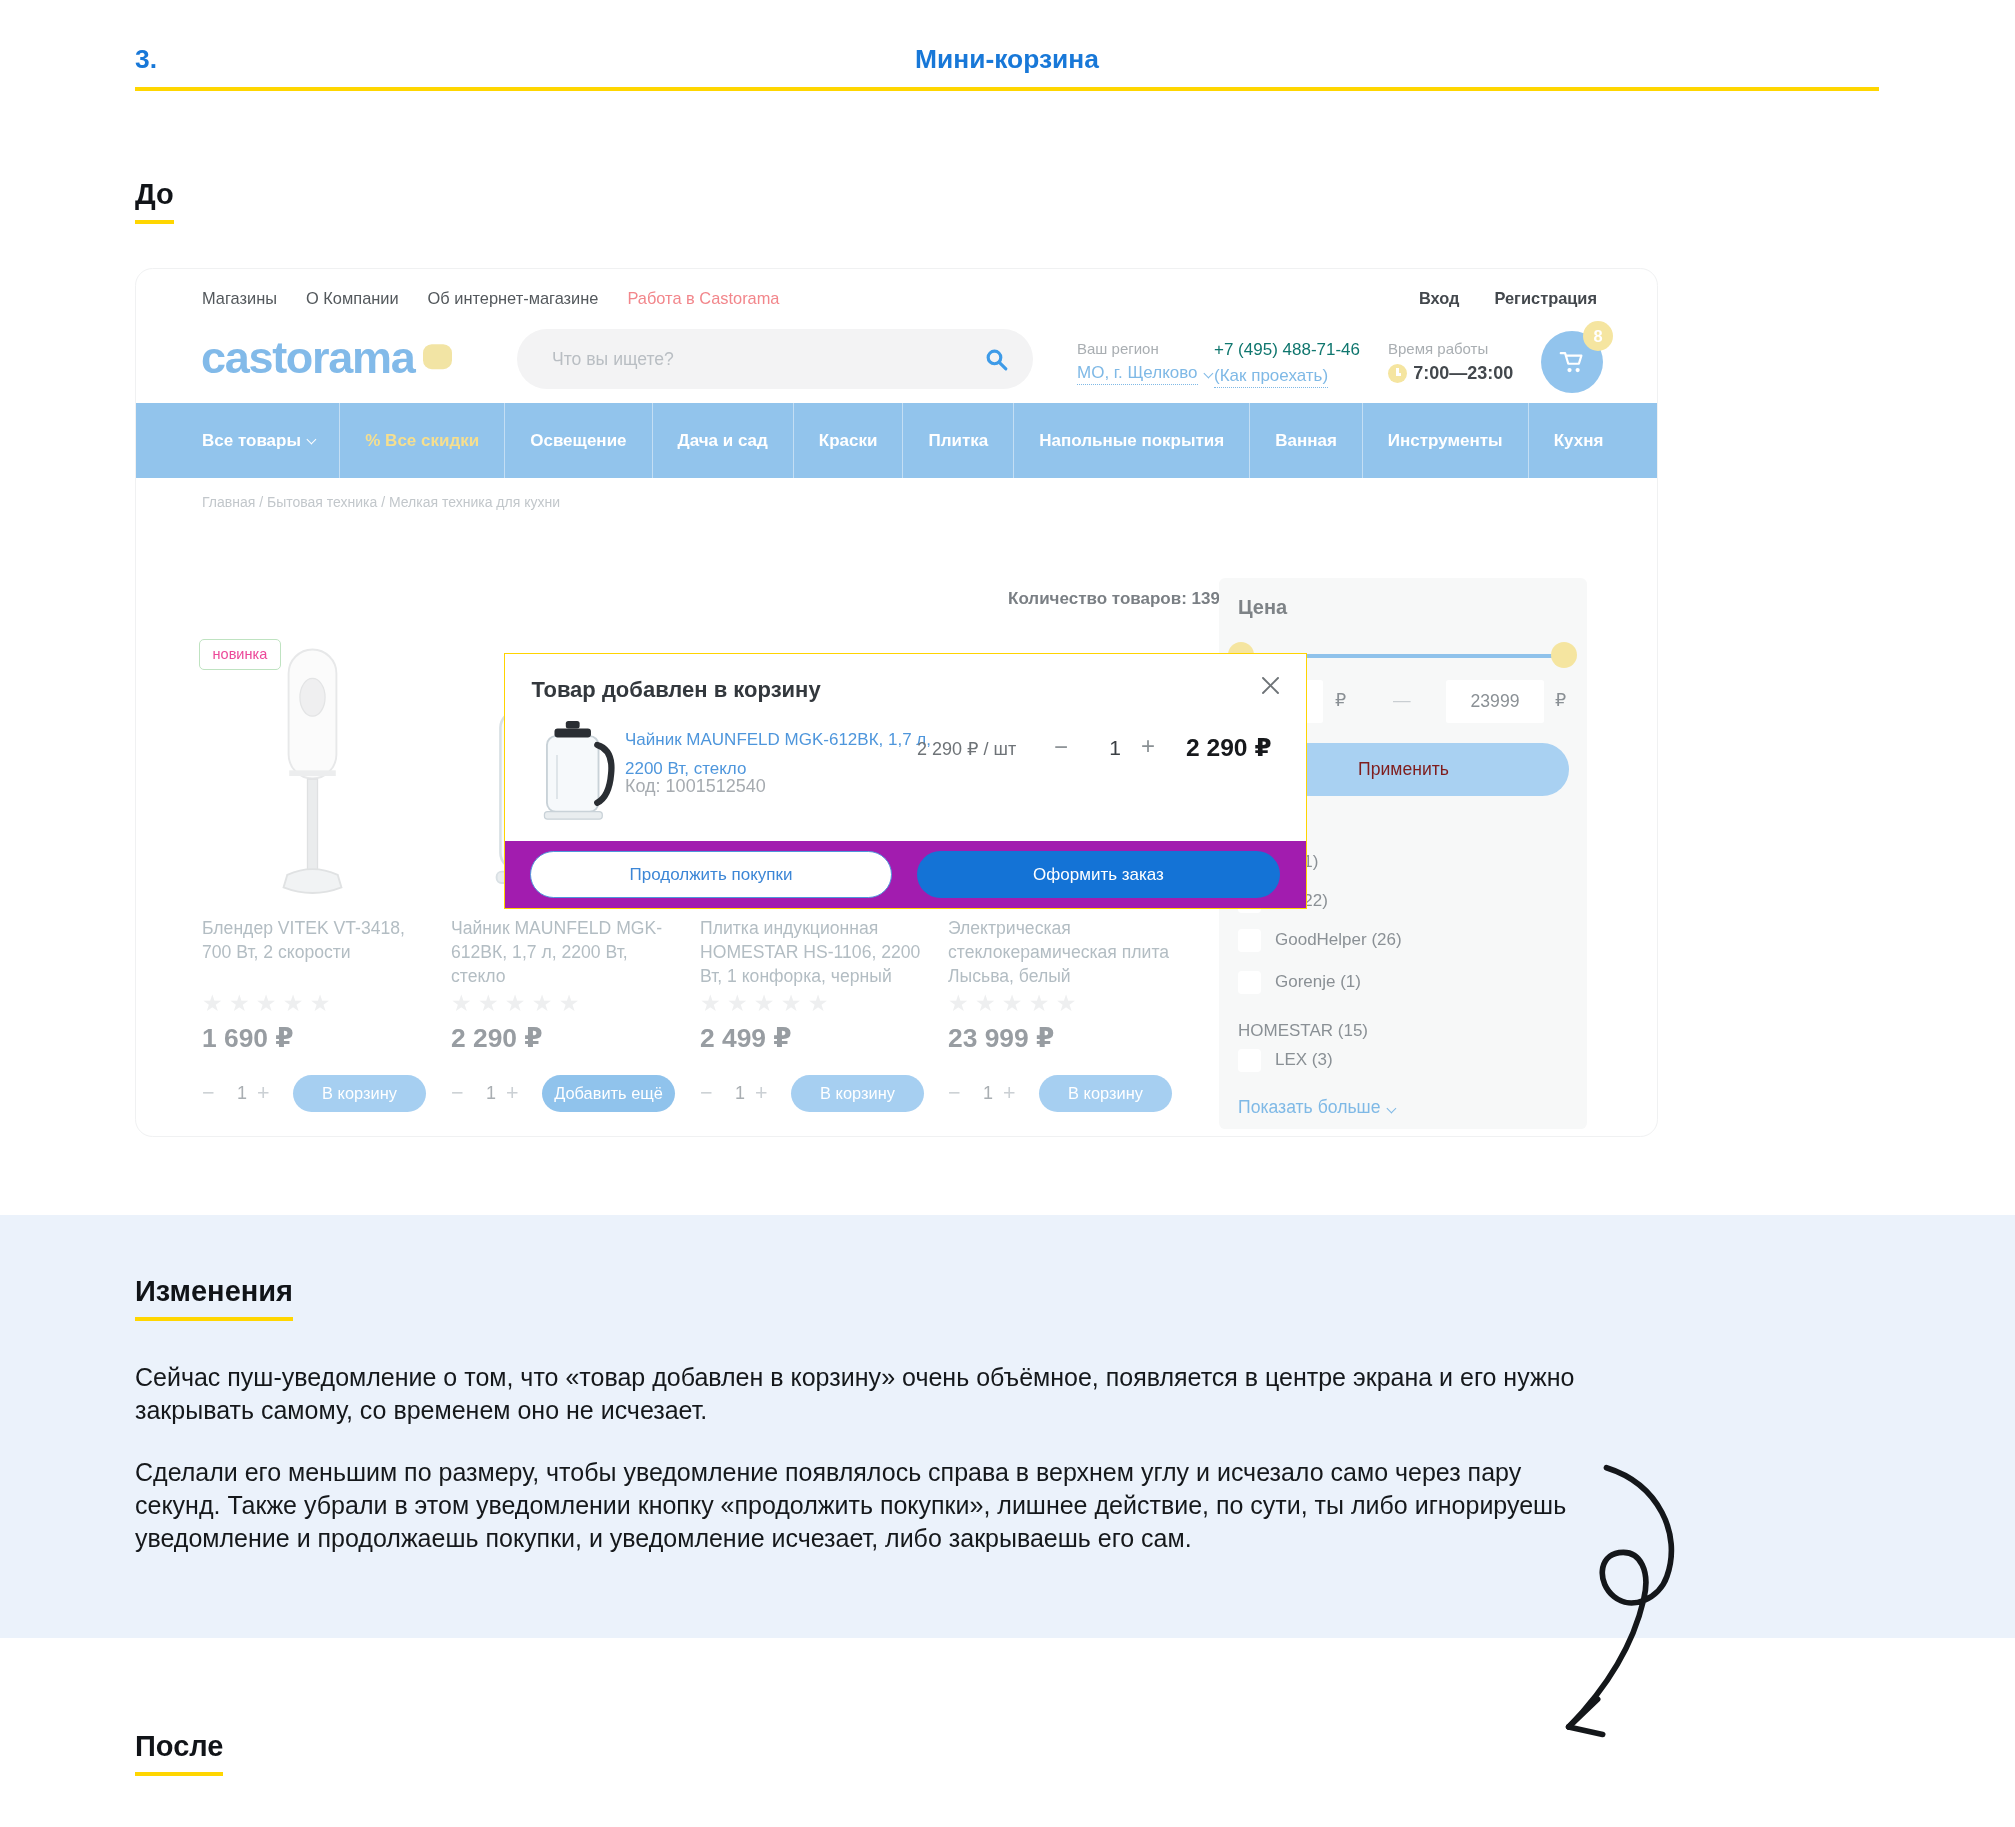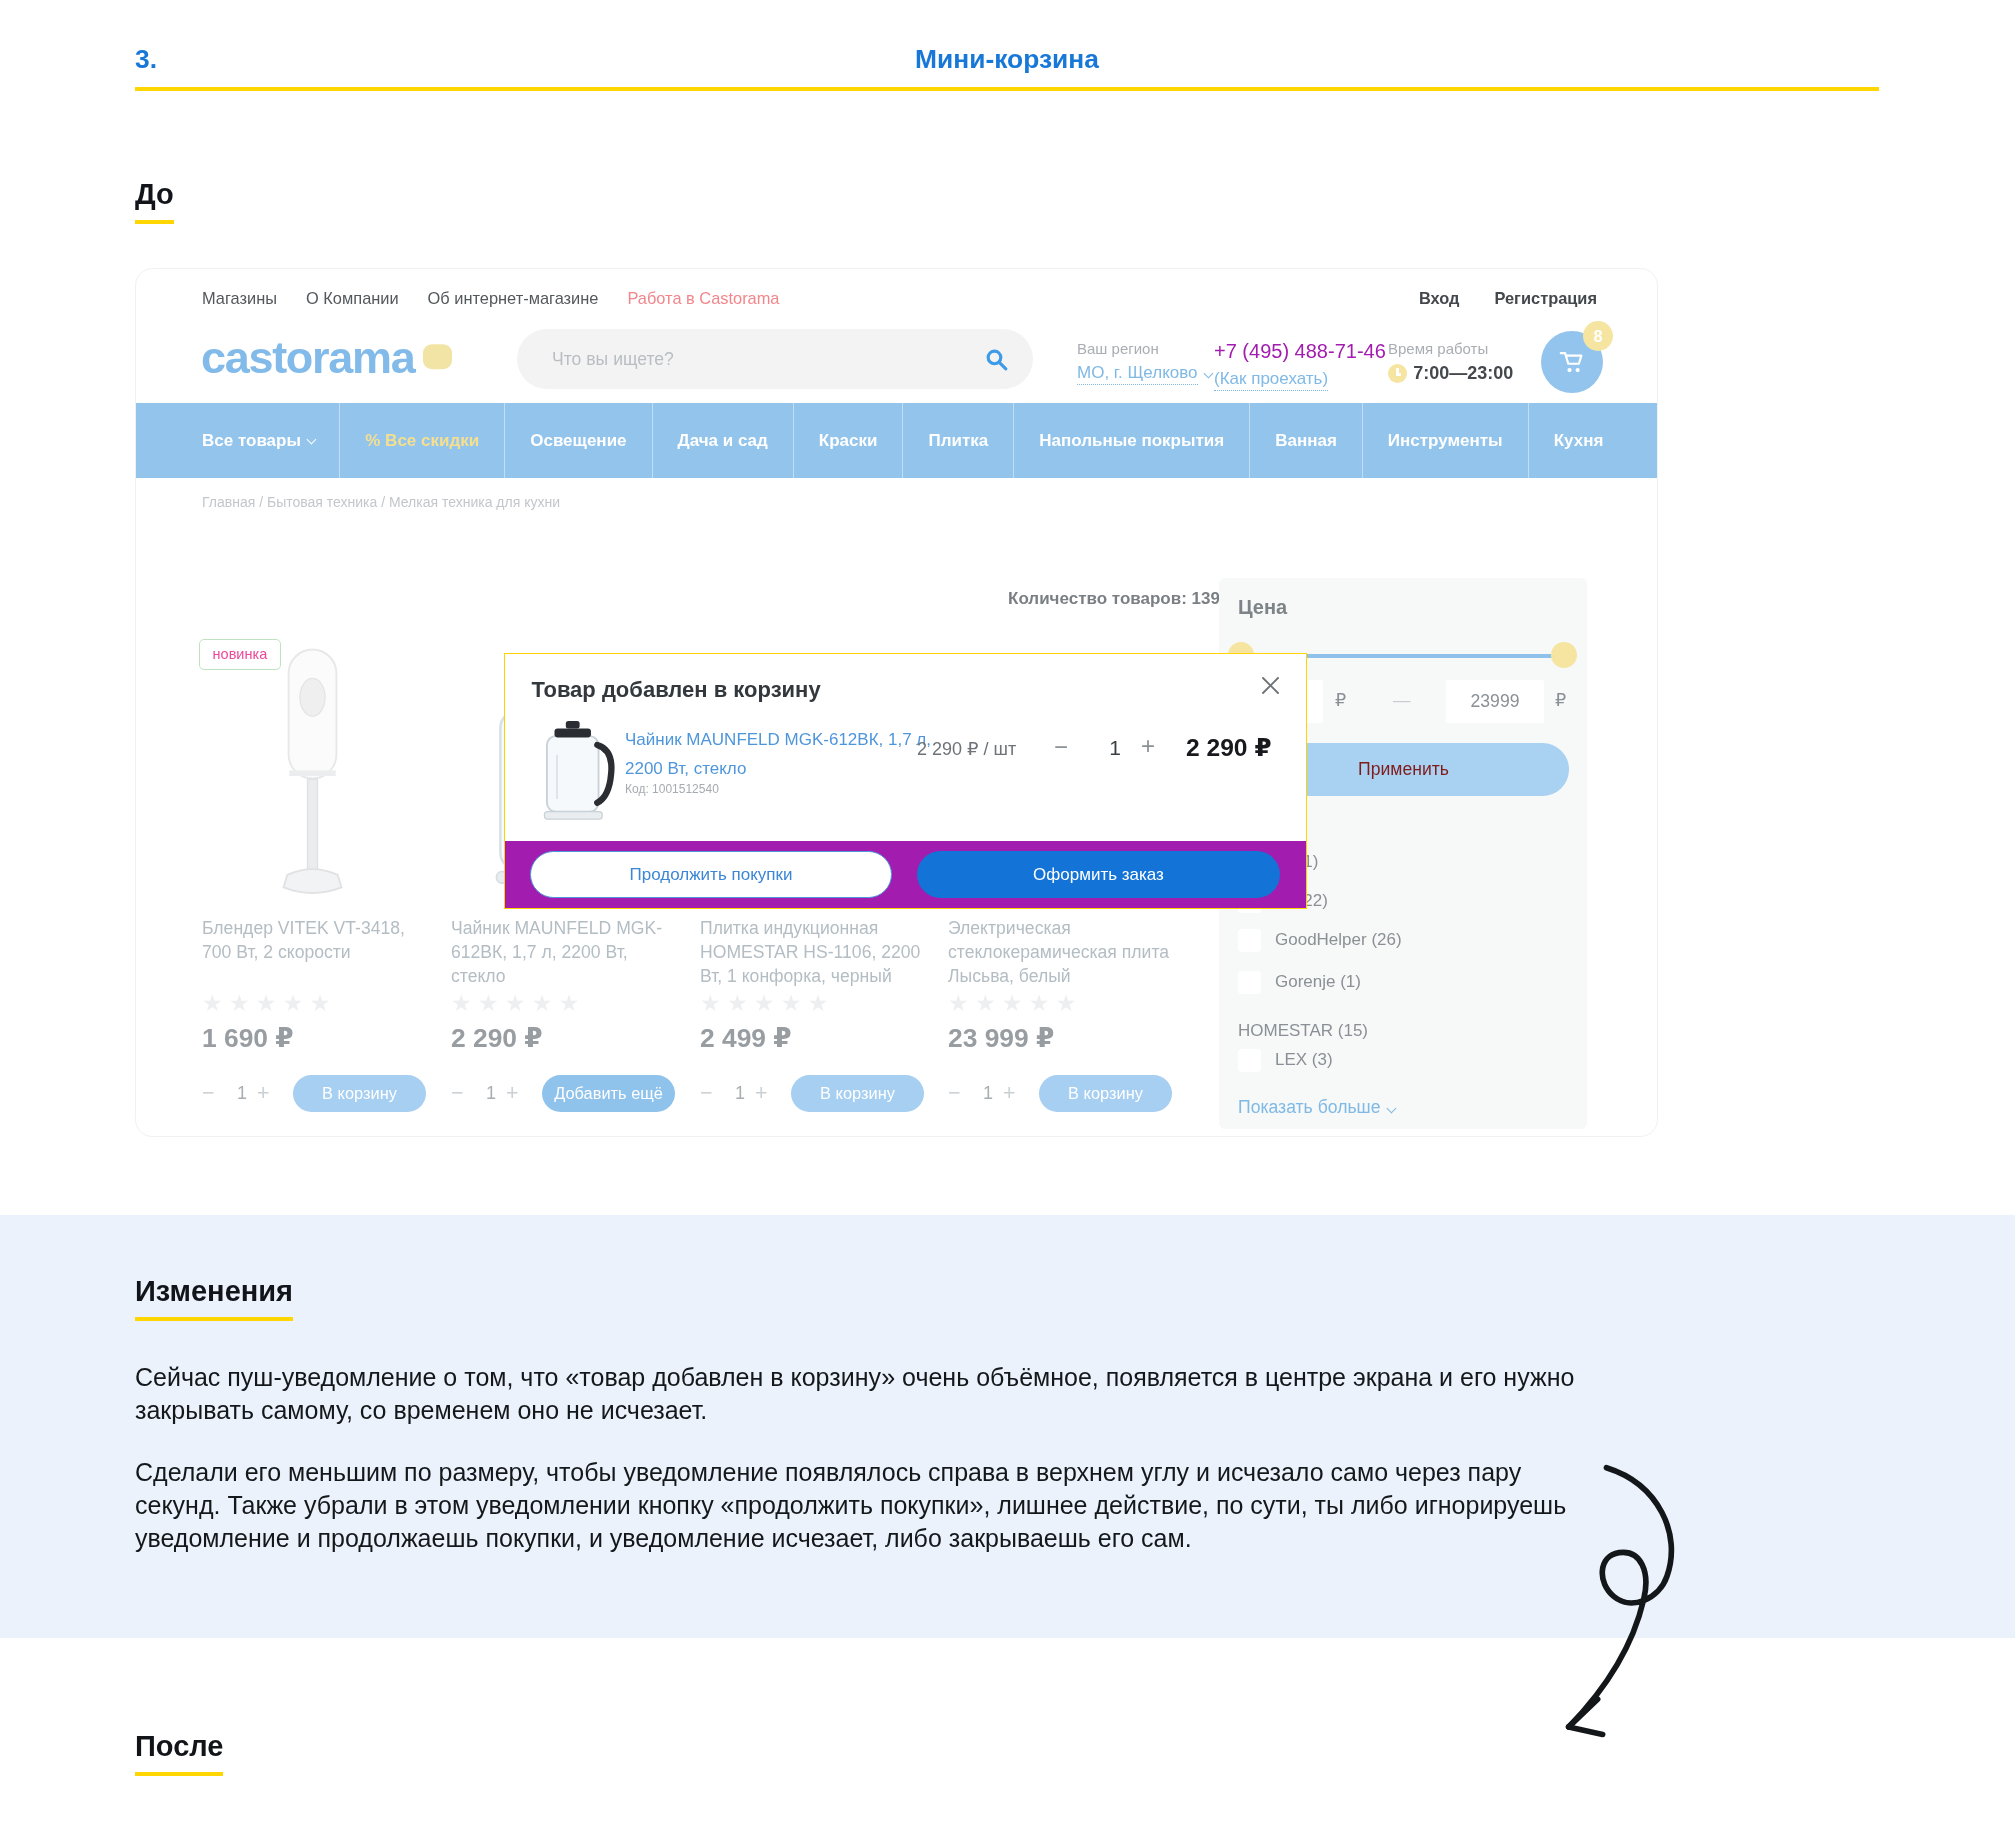--- a/index.html
+++ b/index.html
@@ -39,21 +39,21 @@
   .search-box input { position: absolute; left: 35px; top: 0; width: 403px; height: 60px;
     border: none; outline: none; background: transparent; font-size: 17.6px; color: #7A7F84;
     font-family: inherit; }
   .search-box input::placeholder { color: #B9BEC3; }
   .search-ic { position: absolute; right: 24px; top: 19px; }
 
   .hdr-block { position: absolute; top: 71px; }
   .hdr-label { font-size: 15px; color: #A9AEB2; margin-bottom: 6.3px; }
   .hdr-link { font-size: 17px; color: #7FB9E6; }
   .dotted { border-bottom: 1.3px dotted currentColor; padding-bottom: 1.9px; }
-  .hdr-phone { font-size: 20px; color: #a21caf; margin-bottom: 6.3px; }
+  .hdr-phone { font-size: 17px; color: #0f766e; margin-bottom: 6.3px; }
   .hours-val { font-size: 18px; font-weight: bold; color: #43484D; display: flex; align-items: center; gap: 6.3px; }
   .clock { display: inline-block; width: 19px; height: 19px; border-radius: 50%; background: #F5E5A0; position: relative; }
   .clock i { position: absolute; background: #fff; }
   .clock i.h1c { width: 2.5px; height: 5.7px; left: 8.2px; top: 3.8px; }
   .clock i.h2c { width: 5px; height: 2.5px; left: 8.2px; top: 8.8px; }
 
   .cart-btn { position: absolute; left: 1405px; top: 62px; width: 62px; height: 62px;
     border-radius: 50%; background: #92C4ED; display: flex; align-items: center; justify-content: center; }
   .cart-badge { position: absolute; left: 1447px; top: 52px; width: 30px; height: 30px; border-radius: 50%;
     background: #F5E5A0; color: #fff; font-size: 16.4px; font-weight: bold;
@@ -120,21 +120,21 @@
   .p-add.more { background: #90C3EC; }
 
   
   .modal { position: absolute; left: 368px; top: 384px; width: 803px; height: 256px; background: #fff;
     border: 1.9px solid #FFD400; z-index: 10; }
   .m-title { position: absolute; left: 26.4px; top: 23px; font-size: 22px; font-weight: bold; color: #33383D; }
   .m-close { position: absolute; right: 23px; top: 19px; width: 25px; height: 25px; cursor: pointer; }
   .m-img { position: absolute; left: 33px; top: 57px; }
   .m-link { position: absolute; left: 120px; top: 71px; width: 315px; font-size: 17px; line-height: 29px;
     color: #4E96DC; cursor: pointer; }
-  .m-code { position: absolute; left: 120px; top: 128px; font-size: 12px; color: #A6ABB0; }
+  .m-code { position: absolute; left: 120px; top: 122px; font-size: 18px; color: #A6ABB0; }
   .m-unit { position: absolute; left: 412px; top: 84px; font-size: 18px; color: #6E7377; }
   .m-minus { position: absolute; left: 549px; top: 79px; font-size: 24px; color: #8A9094; cursor: pointer; }
   .m-qty { position: absolute; left: 586px; top: 82px; width: 48px; text-align: center; font-size: 21px; color: #3A3F44; }
   .m-plus { position: absolute; left: 636px; top: 78px; font-size: 24px; color: #8A9094; cursor: pointer; }
   .m-total { position: absolute; left: 681px; top: 79px; font-size: 24.6px; font-weight: bold; color: #17191C; }
   .m-footer { position: absolute; left: 0; right: 0; bottom: 0; height: 67px; background: #a21caf; }
   .m-continue { position: absolute; left: 25px; top: 10px; width: 362px; height: 47px; border-radius: 25px;
     background: #fff; border: 1.3px solid #4E96DC; color: #3C86D6; font-size: 17px;
     display: flex; align-items: center; justify-content: center; cursor: pointer; font-family: inherit; }
   .m-checkout { position: absolute; left: 412px; top: 10px; width: 363px; height: 47px; border-radius: 25px;

